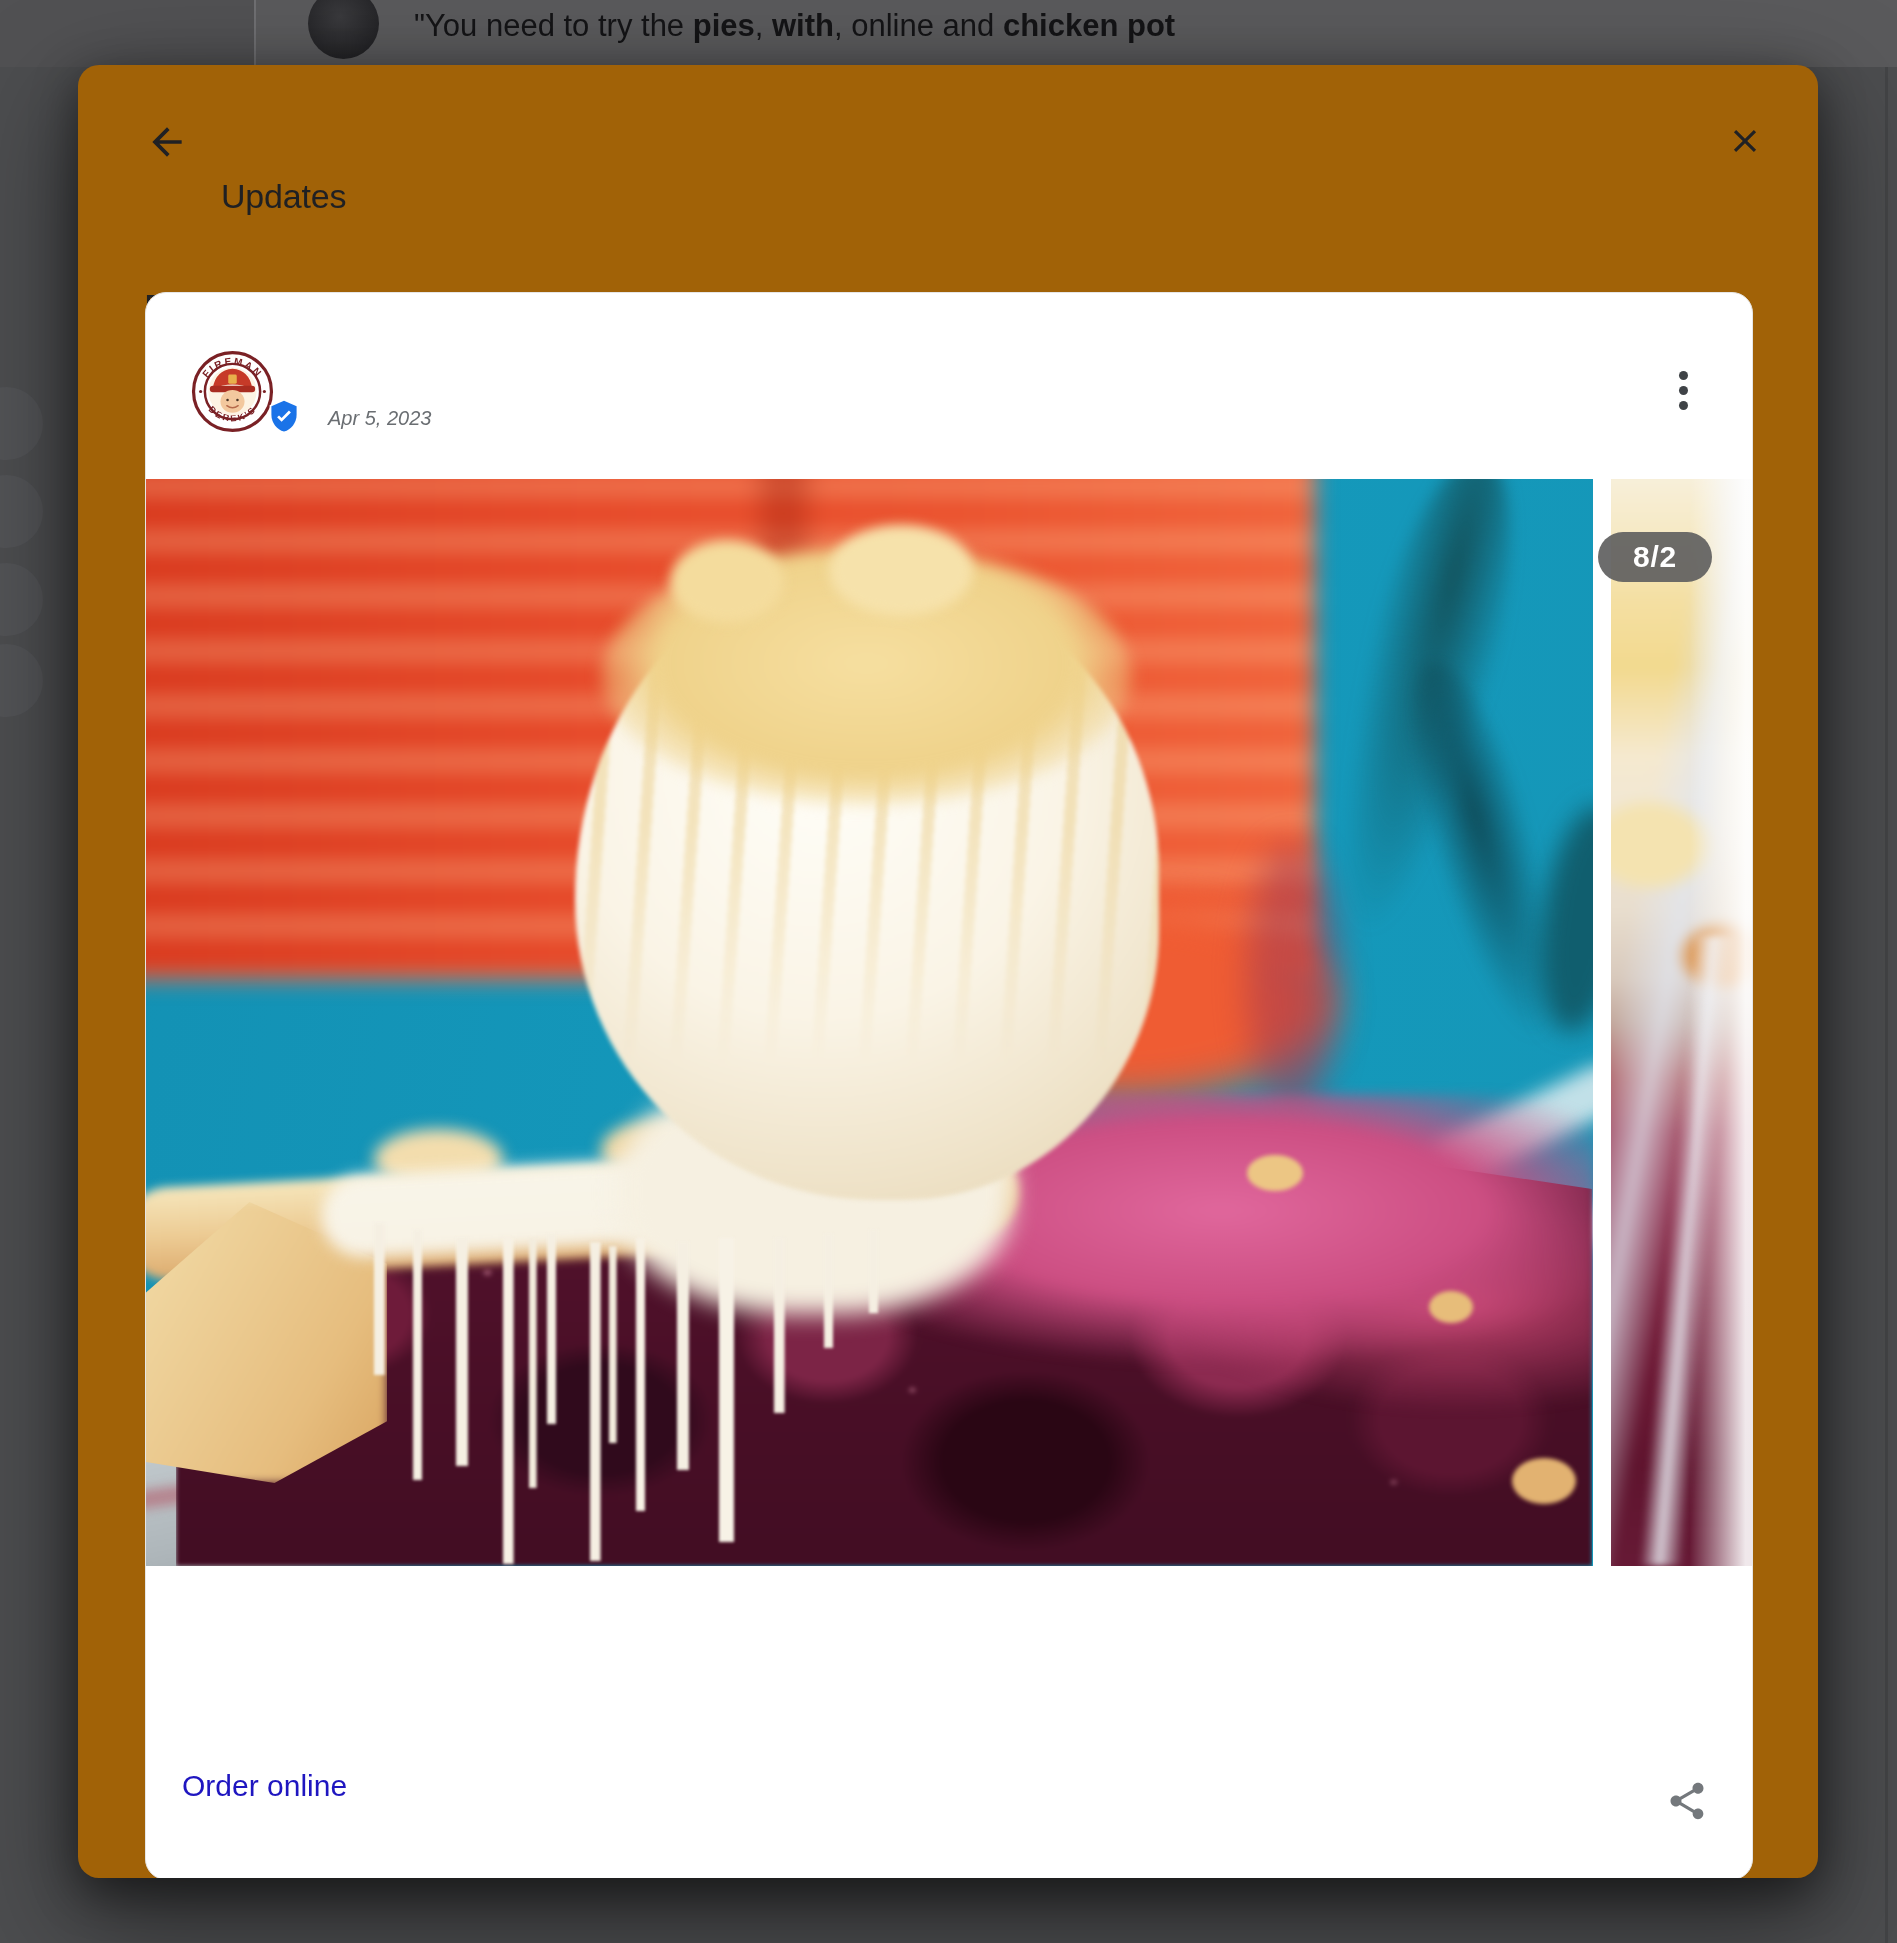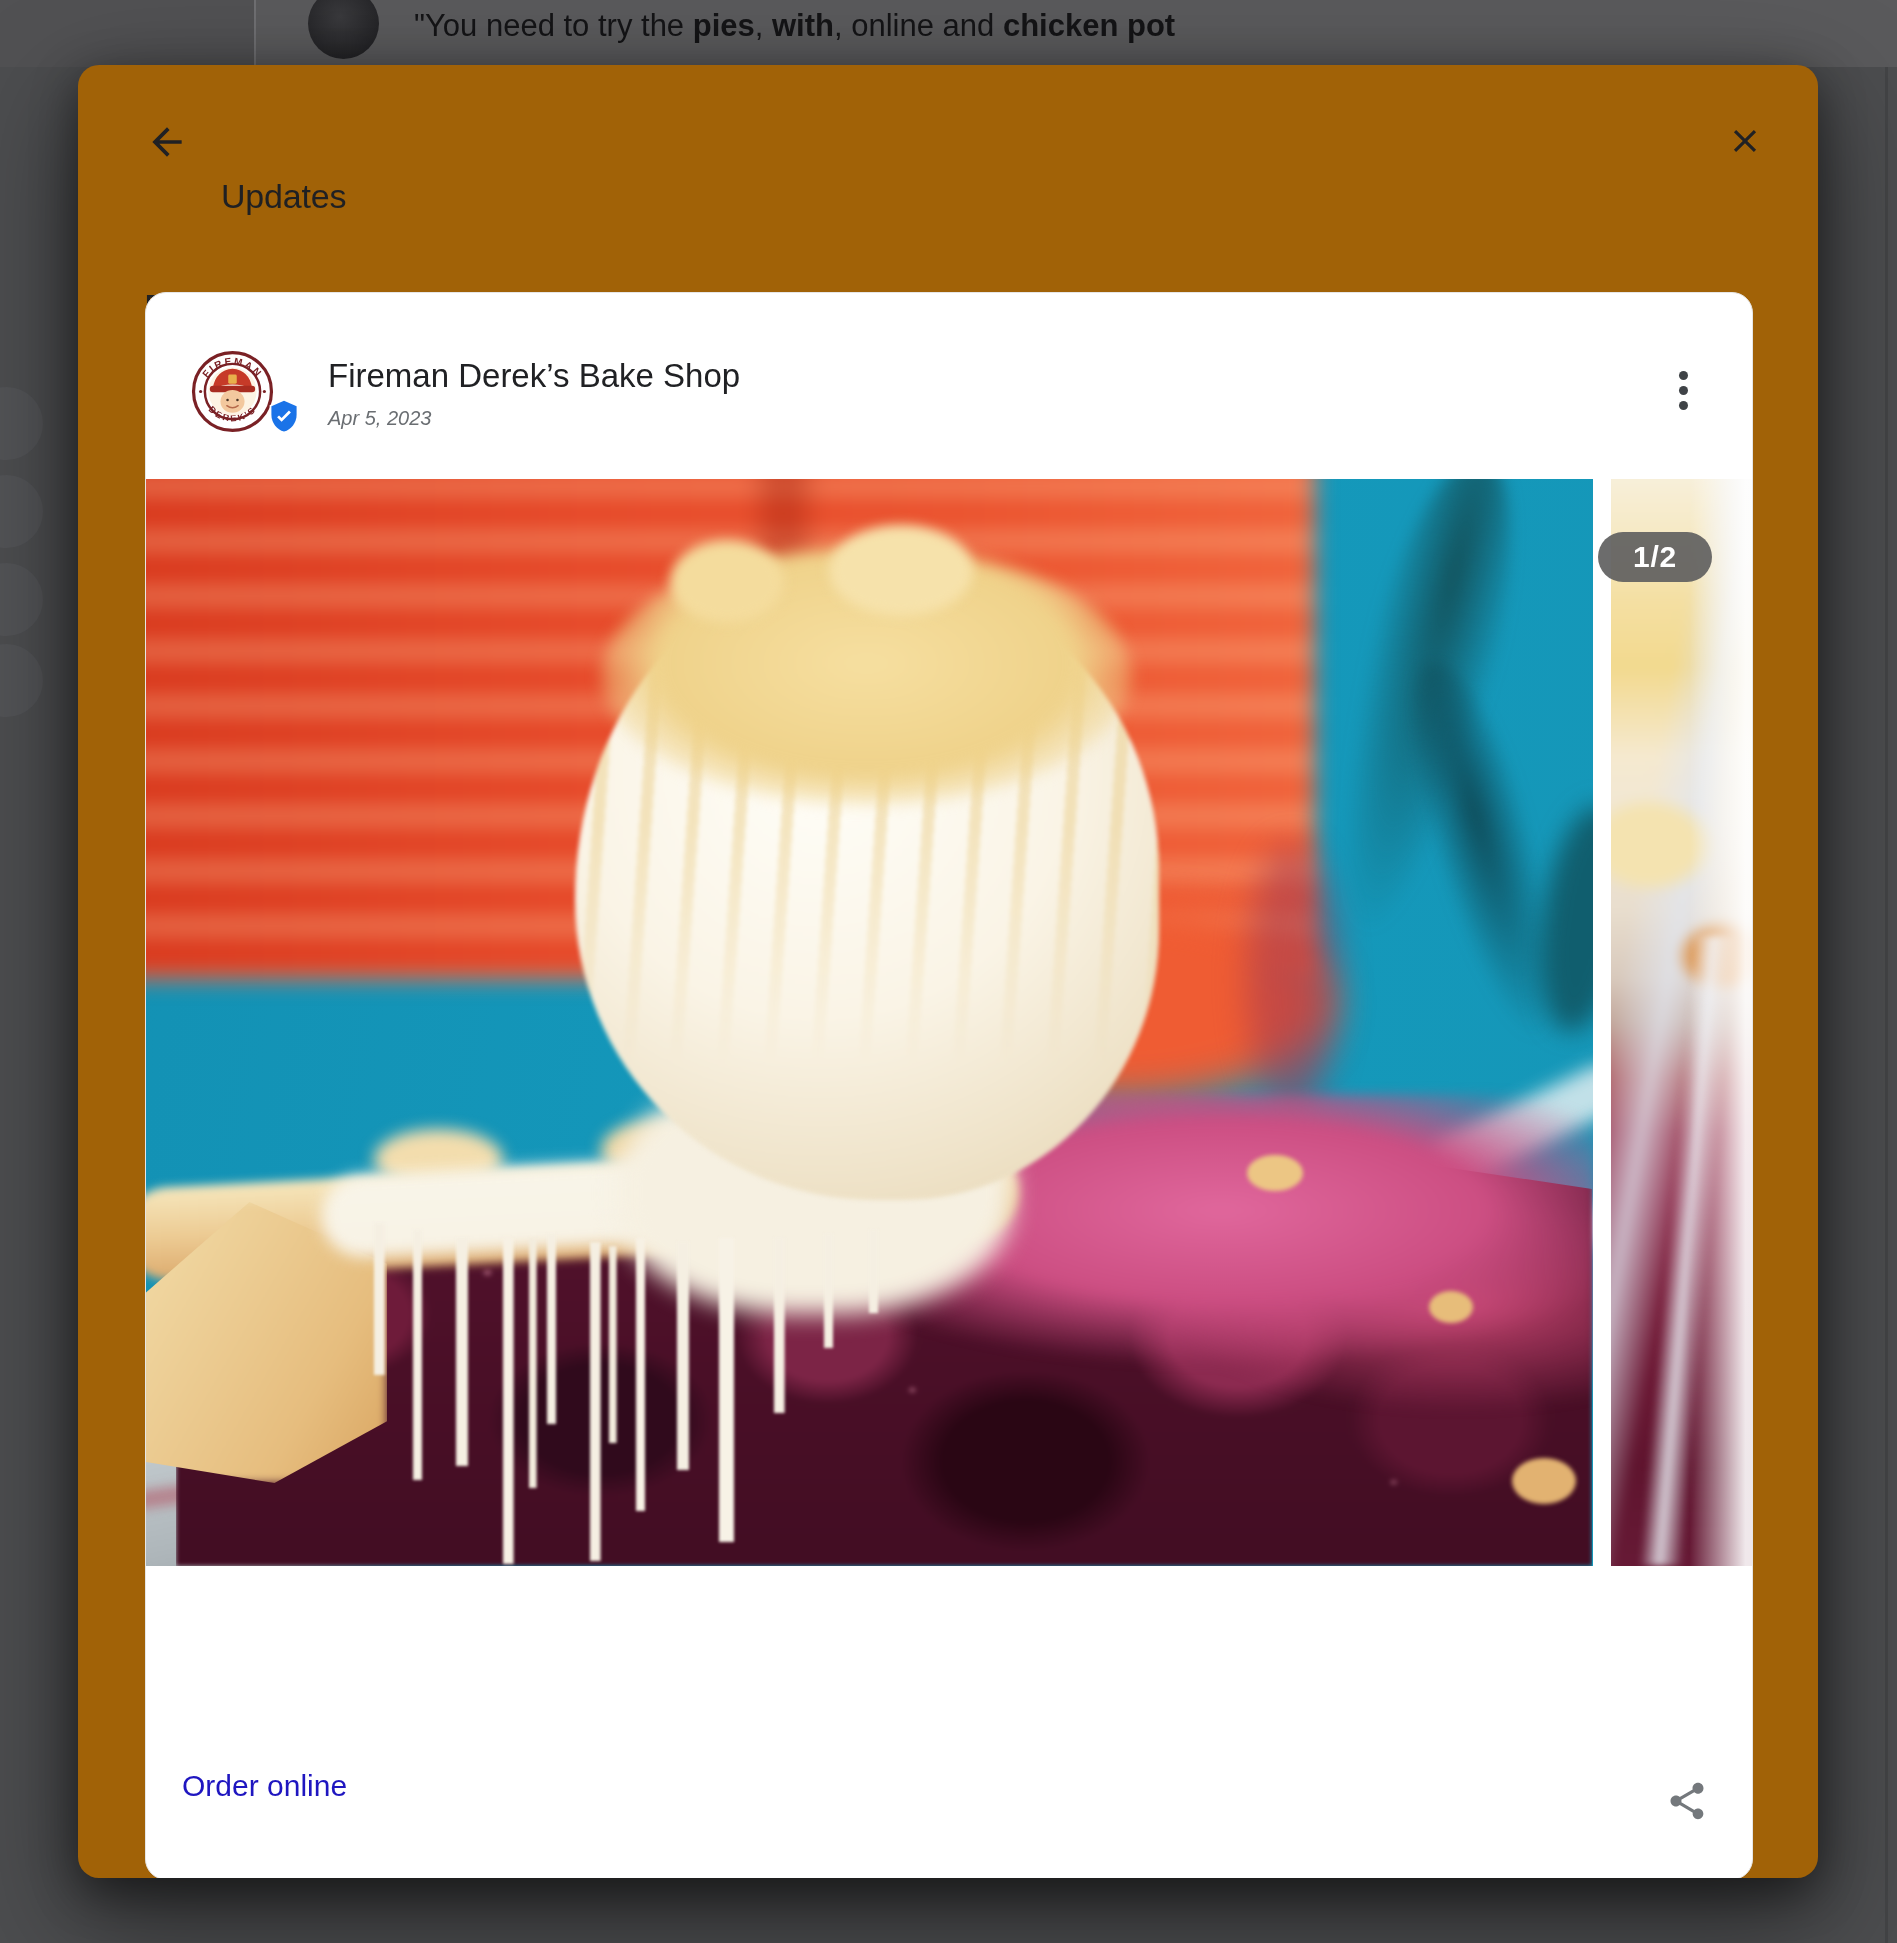--- a/index.html
+++ b/index.html
@@ -229,21 +229,20 @@
       </div>
 
       <div class="badge">
         <svg width="36" height="36" viewBox="0 0 24 24">
           <path d="M12 0.6 2.4 4.8v6.3c0 5.9 4.1 11.4 9.6 12.7 5.5-1.3 9.6-6.8 9.6-12.7V4.8L12 0.6z" fill="#ffffff"></path>
           <path d="M12 1.8 3.6 5.5v5.6c0 5.2 3.6 10 8.4 11.2 4.8-1.2 8.4-6 8.4-11.2V5.5L12 1.8z" fill="#1a73e8"></path>
           <path d="M10.4 15.9l-3-3 1.3-1.3 1.7 1.7 4.9-4.9 1.3 1.3-6.2 6.2z" fill="#ffffff"></path>
         </svg>
       </div>
 
-      <div class="biz-name">Fireman Derek’s Bake Shop</div>
       <div class="post-date">Apr 5, 2023</div>
 
       <button class="dlg-btn btn-kebab">
         <span class="dot"></span>
         <span class="dot"></span>
         <span class="dot"></span>
       </button>
 
       <div class="media">
         <div class="photo-main">
@@ -273,21 +272,21 @@
           <div class="layer scoop-cap"></div>
           <div class="layer cap-bump1"></div>
           <div class="layer cap-bump2"></div>
         </div>
         <div class="photo-gap"></div>
         <div class="photo-next">
           <div class="sliver-art"></div>
           <div class="sliver-streak"></div>
           <div class="sliver-fade"></div>
         </div>
-        <div class="counter">1/2</div>
+        <div class="counter">8/2</div>
       </div>
 
 
       <a class="order-link">Order online</a>
 
       <button class="dlg-btn btn-share">
         <span>
           <svg width="44" height="44" viewBox="0 0 24 24">
               <path fill="#74787c" d="M18 16.08c-.76 0-1.44.3-1.96.77L8.91 12.7c.05-.23.09-.46.09-.7s-.04-.47-.09-.7l7.05-4.11c.54.5 1.25.81 2.04.81 1.66 0 3-1.34 3-3s-1.34-3-3-3-3 1.34-3 3c0 .24.04.47.09.7L8.04 9.81C7.5 9.31 6.79 9 6 9c-1.66 0-3 1.34-3 3s1.34 3 3 3c.79 0 1.5-.31 2.04-.81l7.12 4.16c-.05.21-.08.43-.08.65 0 1.61 1.31 2.92 2.92 2.92 1.61 0 2.92-1.31 2.92-2.92s-1.31-2.92-2.92-2.92z"></path>
             </svg>

